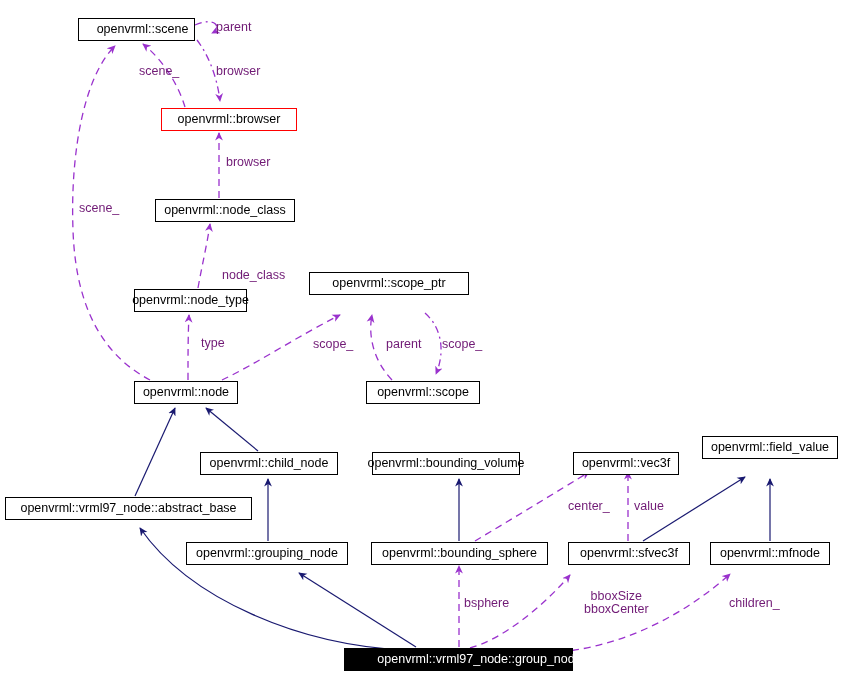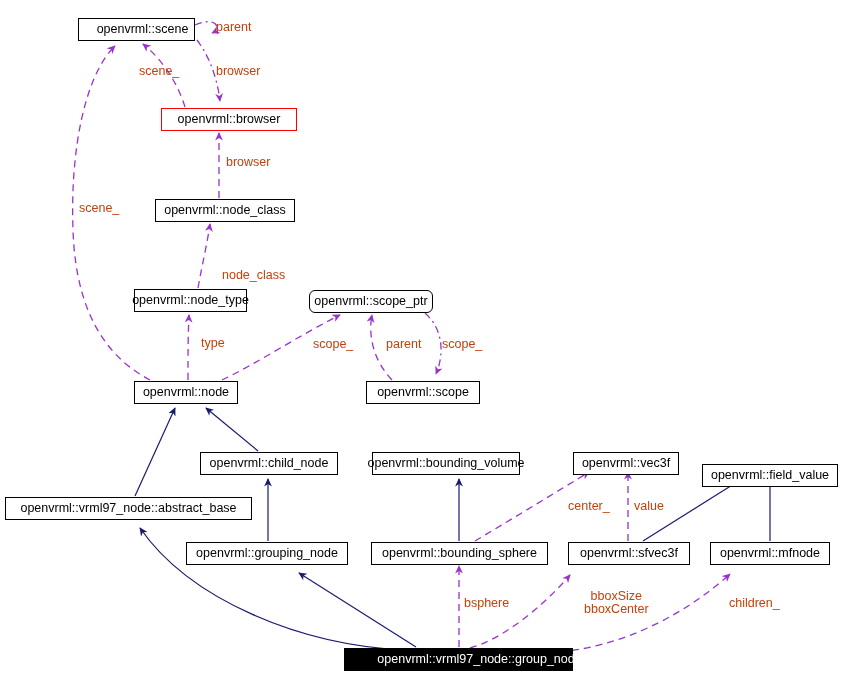--- a/index.html
+++ b/index.html
@@ -42,21 +42,21 @@
     border: 1px solid #000000;
     color: #ffffff;
   }
   .uml-node.focus {
     border: 1px solid #ff0000;
   }
   .edge-label {
     position: absolute;
     font-size: 12.5px;
     line-height: 13px;
-    color: #c2410c;
+    color: #701a75;
     white-space: pre;
     z-index: 2;
     background: transparent;
   }
 </style>
 </head>
 <body>
 
 <div id="diagram-root">
 
@@ -160,27 +160,27 @@
 
     <g>
       <path d="M416,647 L299,573" fill="none" stroke="#191970" stroke-width="1.2" marker-end="url(#arrow-inherit)"></path>
     </g>
   </svg>
 
   <div class="uml-node" style="left: 78px; top: 18px; width: 117px; padding-left: 12px;">openvrml::scene</div>
   <div class="uml-node focus" style="left: 161px; top: 108px; width: 136px;">openvrml::browser</div>
   <div class="uml-node" style="left: 155px; top: 199px; width: 140px;">openvrml::node_class</div>
   <div class="uml-node" style="left: 134px; top: 289px; width: 113px;">openvrml::node_type</div>
-  <div class="uml-node" style="left: 309px; top: 290px; width: 124px; border-radius: 6px;">openvrml::scope_ptr</div>
+  <div class="uml-node" style="left: 309px; top: 272px; width: 160px;">openvrml::scope_ptr</div>
   <div class="uml-node" style="left: 366px; top: 381px; width: 114px;">openvrml::scope</div>
   <div class="uml-node" style="left: 134px; top: 381px; width: 104px;">openvrml::node</div>
   <div class="uml-node" style="left: 200px; top: 452px; width: 138px;">openvrml::child_node</div>
   <div class="uml-node" style="left: 372px; top: 452px; width: 148px;">openvrml::bounding_volume</div>
   <div class="uml-node" style="left: 573px; top: 452px; width: 106px;">openvrml::vec3f</div>
-  <div class="uml-node" style="left: 702px; top: 464px; width: 136px;">openvrml::field_value</div>
+  <div class="uml-node" style="left: 702px; top: 436px; width: 136px;">openvrml::field_value</div>
   <div class="uml-node" style="left: 5px; top: 497px; width: 247px;">openvrml::vrml97_node::abstract_base</div>
   <div class="uml-node" style="left: 186px; top: 542px; width: 162px;">openvrml::grouping_node</div>
   <div class="uml-node" style="left: 371px; top: 542px; width: 177px;">openvrml::bounding_sphere</div>
   <div class="uml-node" style="left: 568px; top: 542px; width: 122px;">openvrml::sfvec3f</div>
   <div class="uml-node" style="left: 710px; top: 542px; width: 120px;">openvrml::mfnode</div>
   <div class="uml-node highlight" style="left: 344px; top: 648px; width: 229px; padding-left: 42px;">openvrml::vrml97_node::group_node</div>
 
   <div class="edge-label" style="left: 216px; top: 21px;">parent</div>
   <div class="edge-label" style="left: 139px; top: 65px;">scene_</div>
   <div class="edge-label" style="left: 216px; top: 65px;">browser</div>

